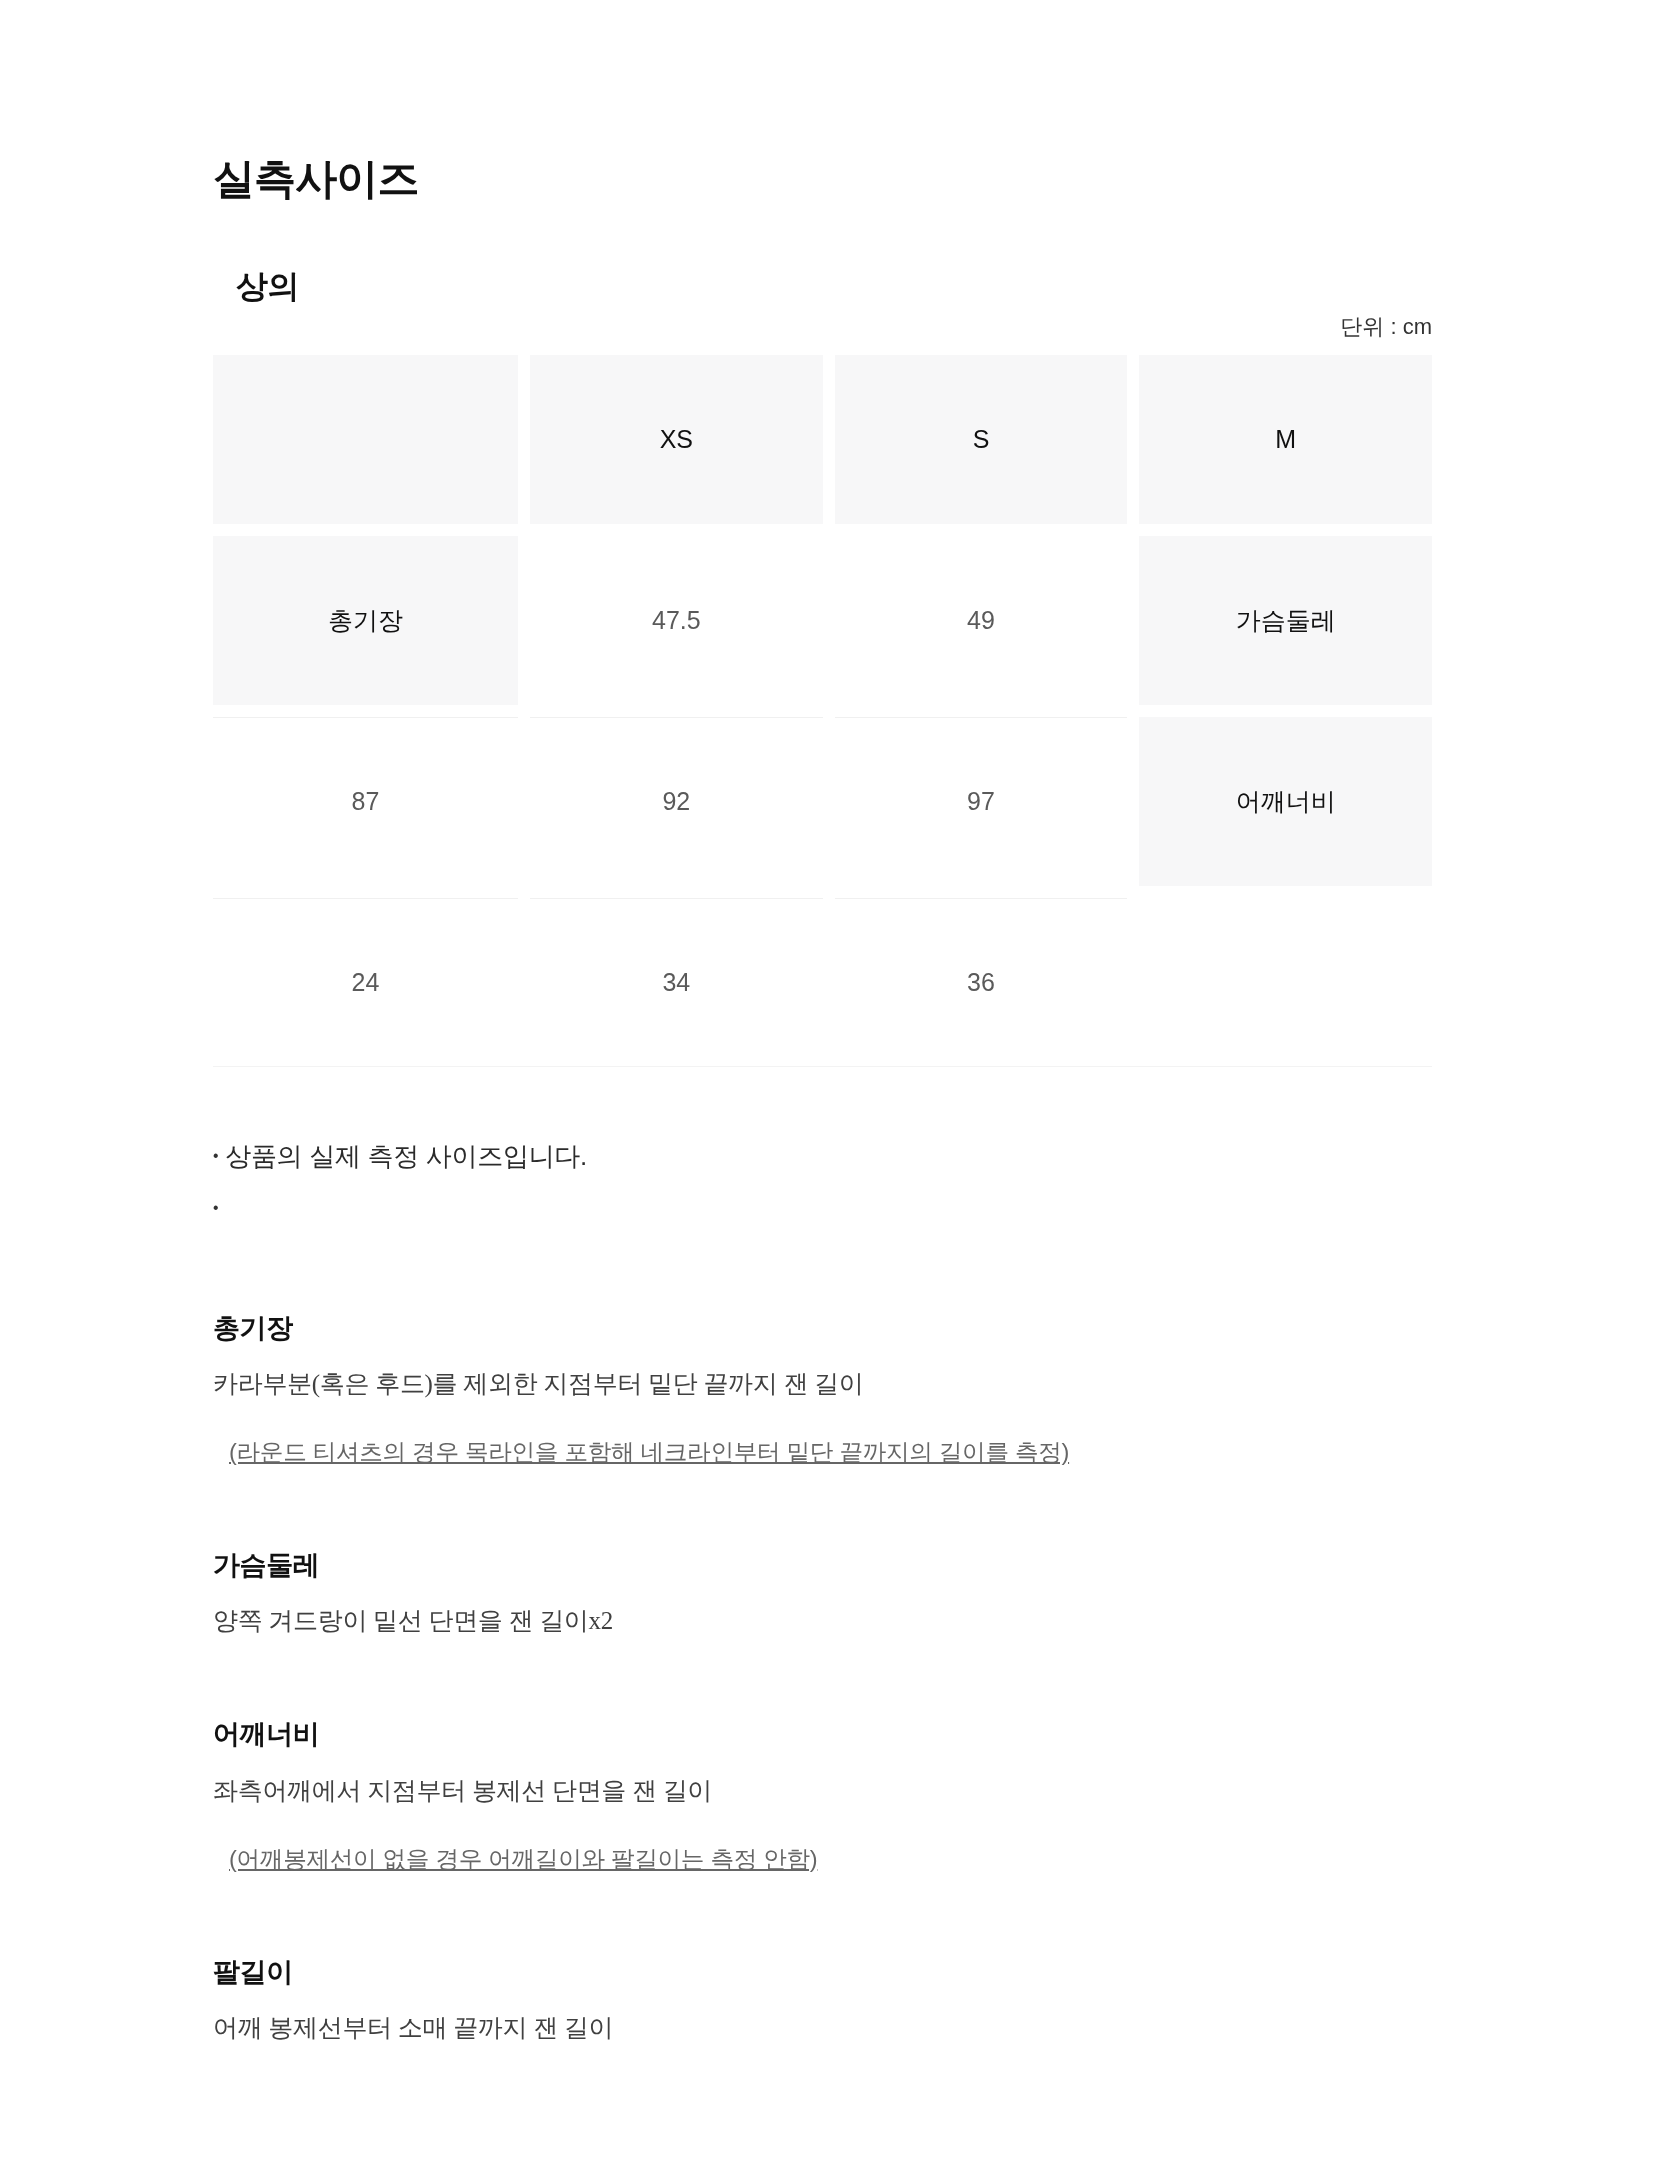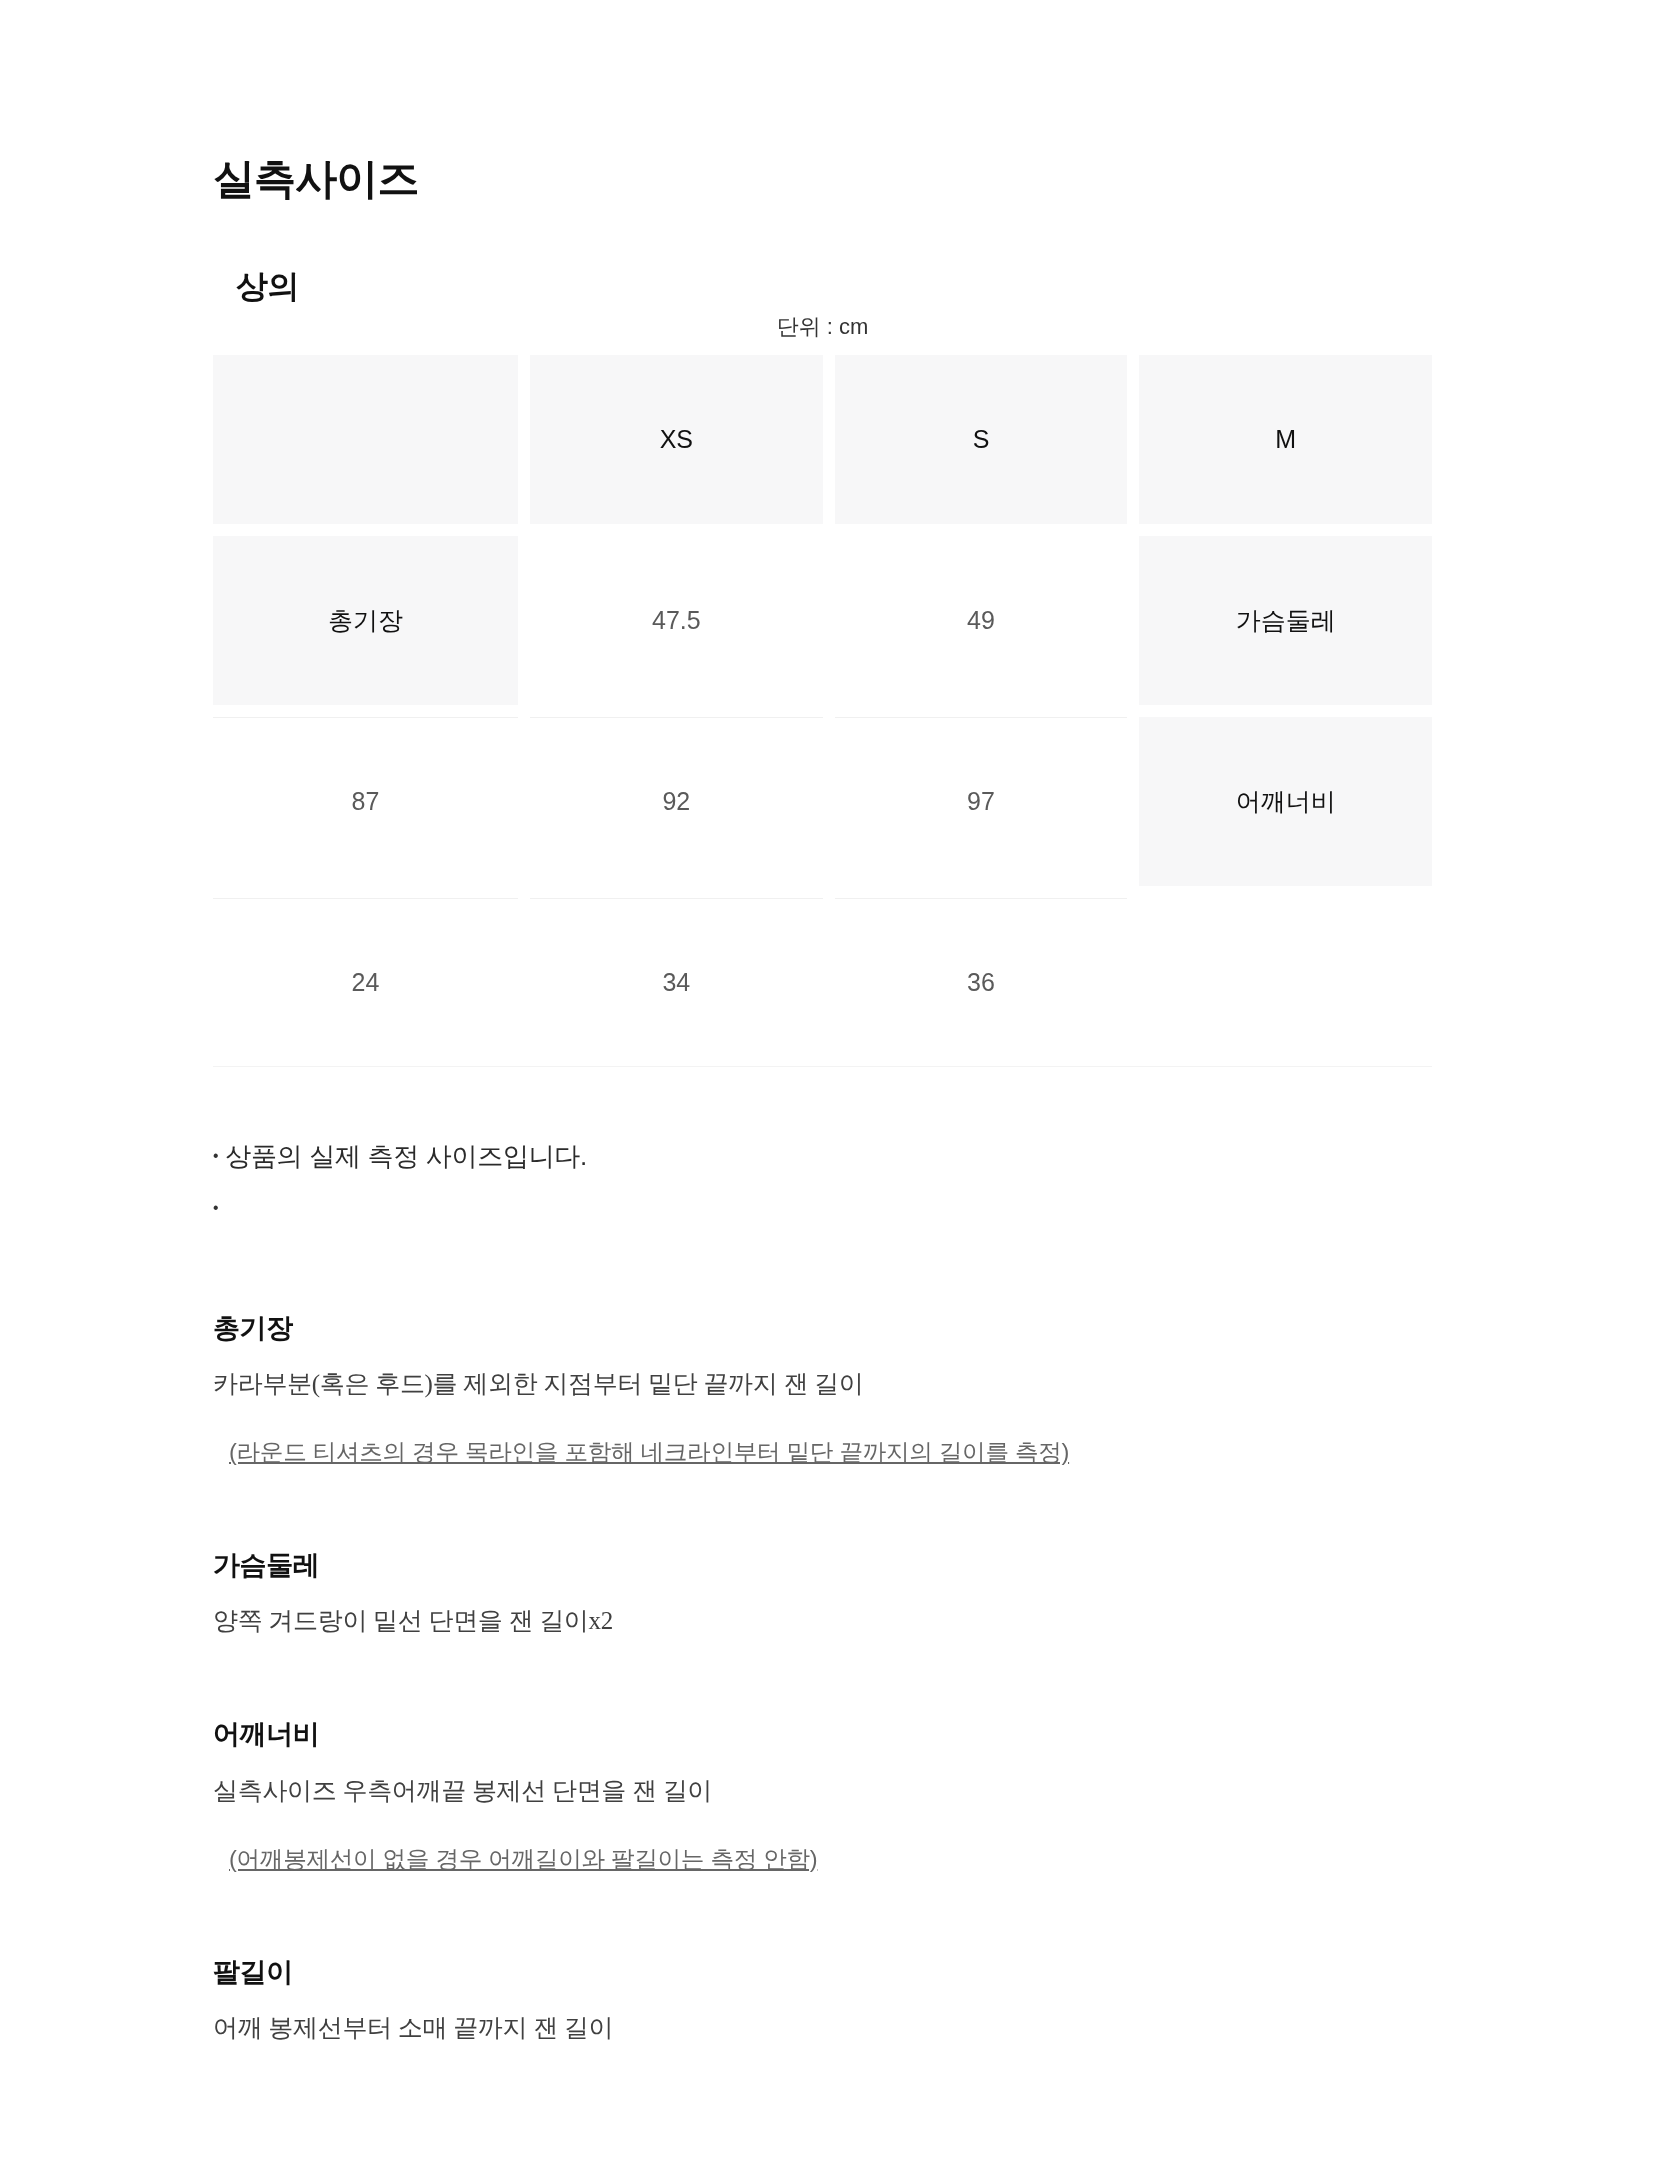--- a/index.html
+++ b/index.html
@@ -31,21 +31,21 @@
   .section-subtitle {
     margin: 63px 0 0 23px;
     font-size: 32px;
     font-weight: 700;
     letter-spacing: -0.4px;
     color: #111111;
     line-height: 1.2;
   }
   .unit-label {
     width: 1219px;
-    text-align: center;
+    text-align: right;
     font-size: 22px;
     color: #333333;
     margin-top: 8.7px;
     margin-bottom: 14px;
     line-height: 1.2;
   }
   
   .size-table {
     width: 1219px;
     display: grid;
@@ -196,21 +196,21 @@
       <p class="def-note">(라운드 티셔츠의 경우 목라인을 포함해 네크라인부터 밑단 끝까지의 길이를 측정)</p>
     </div>
 
     <div class="def">
       <h3 class="def-term">가슴둘레</h3>
       <p class="def-desc">양쪽 겨드랑이 밑선 단면을 잰 길이x2</p>
     </div>
 
     <div class="def">
       <h3 class="def-term">어깨너비</h3>
-      <p class="def-desc">실측사이즈 우측어깨끝 봉제선 단면을 잰 길이</p>
+      <p class="def-desc">좌측어깨에서 지점부터 봉제선 단면을 잰 길이</p>
       <p class="def-note">(어깨봉제선이 없을 경우 어깨길이와 팔길이는 측정 안함)</p>
     </div>
 
     <div class="def">
       <h3 class="def-term">팔길이</h3>
       <p class="def-desc">어깨 봉제선부터 소매 끝까지 잰 길이</p>
     </div>
 
   </section>
 

